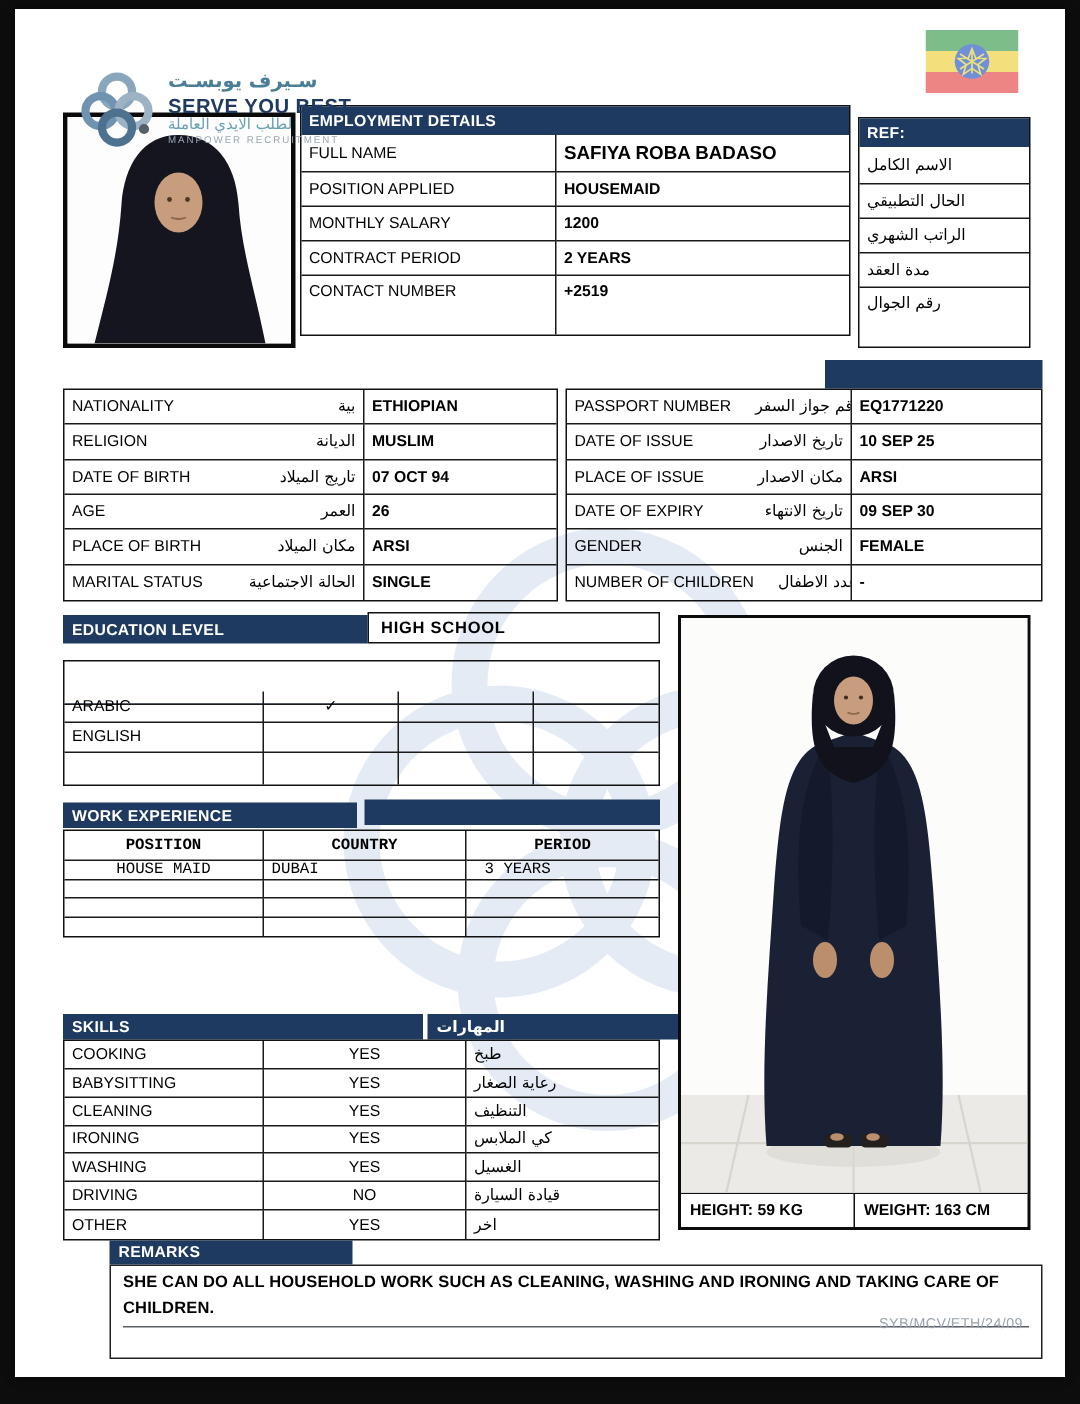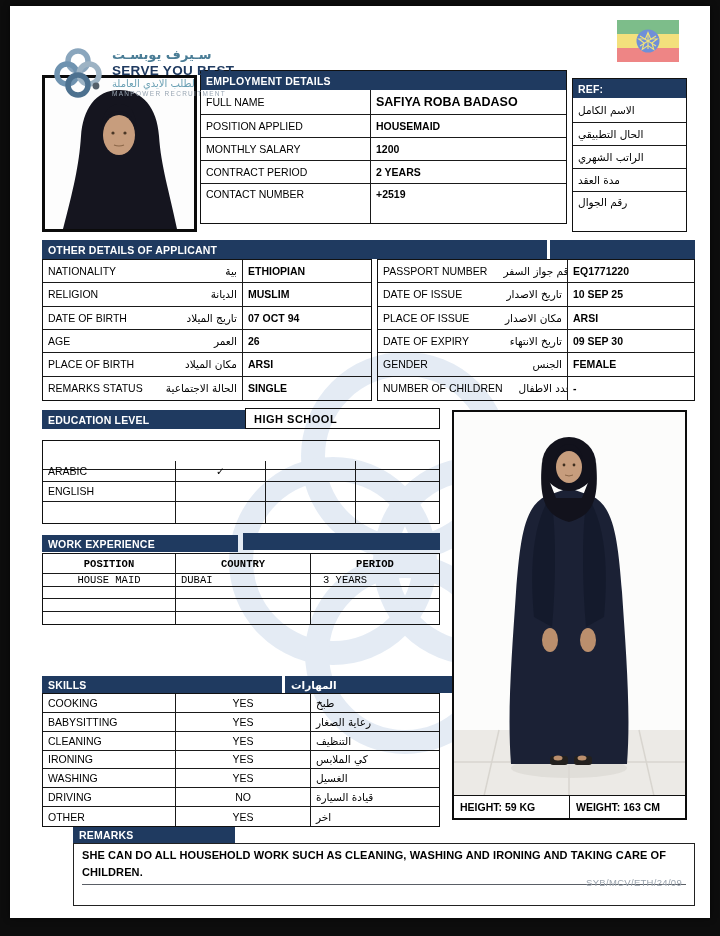--- a/index.html
+++ b/index.html
@@ -168,21 +168,20 @@
 
   <div class="abs tbl emp-right">
     <div class="bar noR noB">REF:</div>
     <div class="ar right noR">الاسم الكامل</div>
     <div class="ar right noR">الحال التطبيقي</div>
     <div class="ar right noR">الراتب الشهري</div>
     <div class="ar right noR">مدة العقد</div>
     <div class="ar right noR noB" style="align-items:flex-start;padding-top:4px;">رقم الجوال</div>
   </div>
 
-  <div class="abs bar od-bar1">OTHER DETAILS OF APPLICANT</div>
   <div class="abs bar od-bar2"></div>
 
   <div class="abs tbl od-left">
     <div class="lab lab-ar">
         <span>NATIONALITY</span>
         <span class="ar">بية</span>
       </div>
     <div class="val noR">ETHIOPIAN</div>
     <div class="lab lab-ar">
         <span>RELIGION</span>
@@ -198,21 +197,21 @@
         <span>AGE</span>
         <span class="ar">العمر</span>
       </div>
     <div class="val noR">26</div>
     <div class="lab lab-ar">
         <span>PLACE OF BIRTH</span>
         <span class="ar">مكان الميلاد</span>
       </div>
     <div class="val noR">ARSI</div>
     <div class="lab lab-ar noB">
-        <span>REMARKS STATUS</span>
+        <span>MARITAL STATUS</span>
         <span class="ar">الحالة الاجتماعية</span>
       </div>
     <div class="val noR noB">SINGLE</div>
   </div>
 
   <div class="abs tbl od-right">
     <div class="lab lab-ar">
         <span>PASSPORT NUMBER</span>
         <span class="ar">رقم جواز السفر</span>
       </div>

